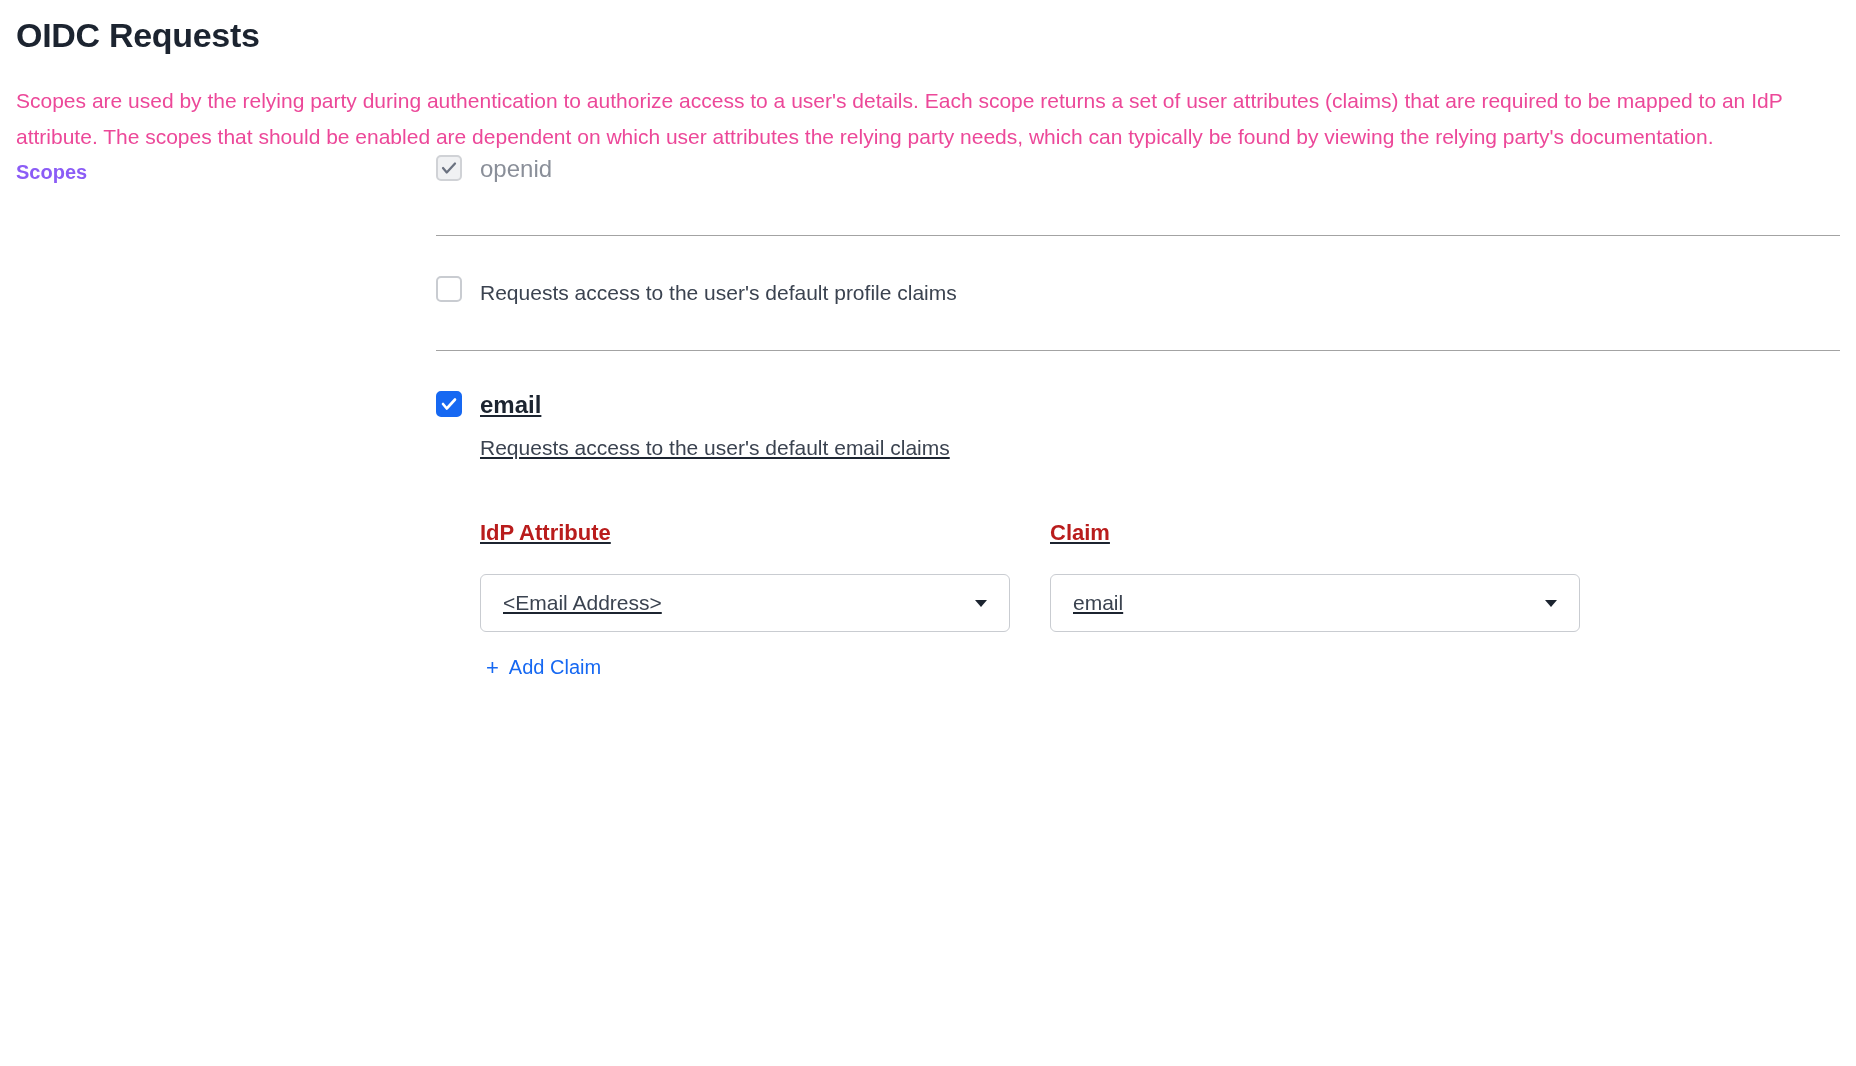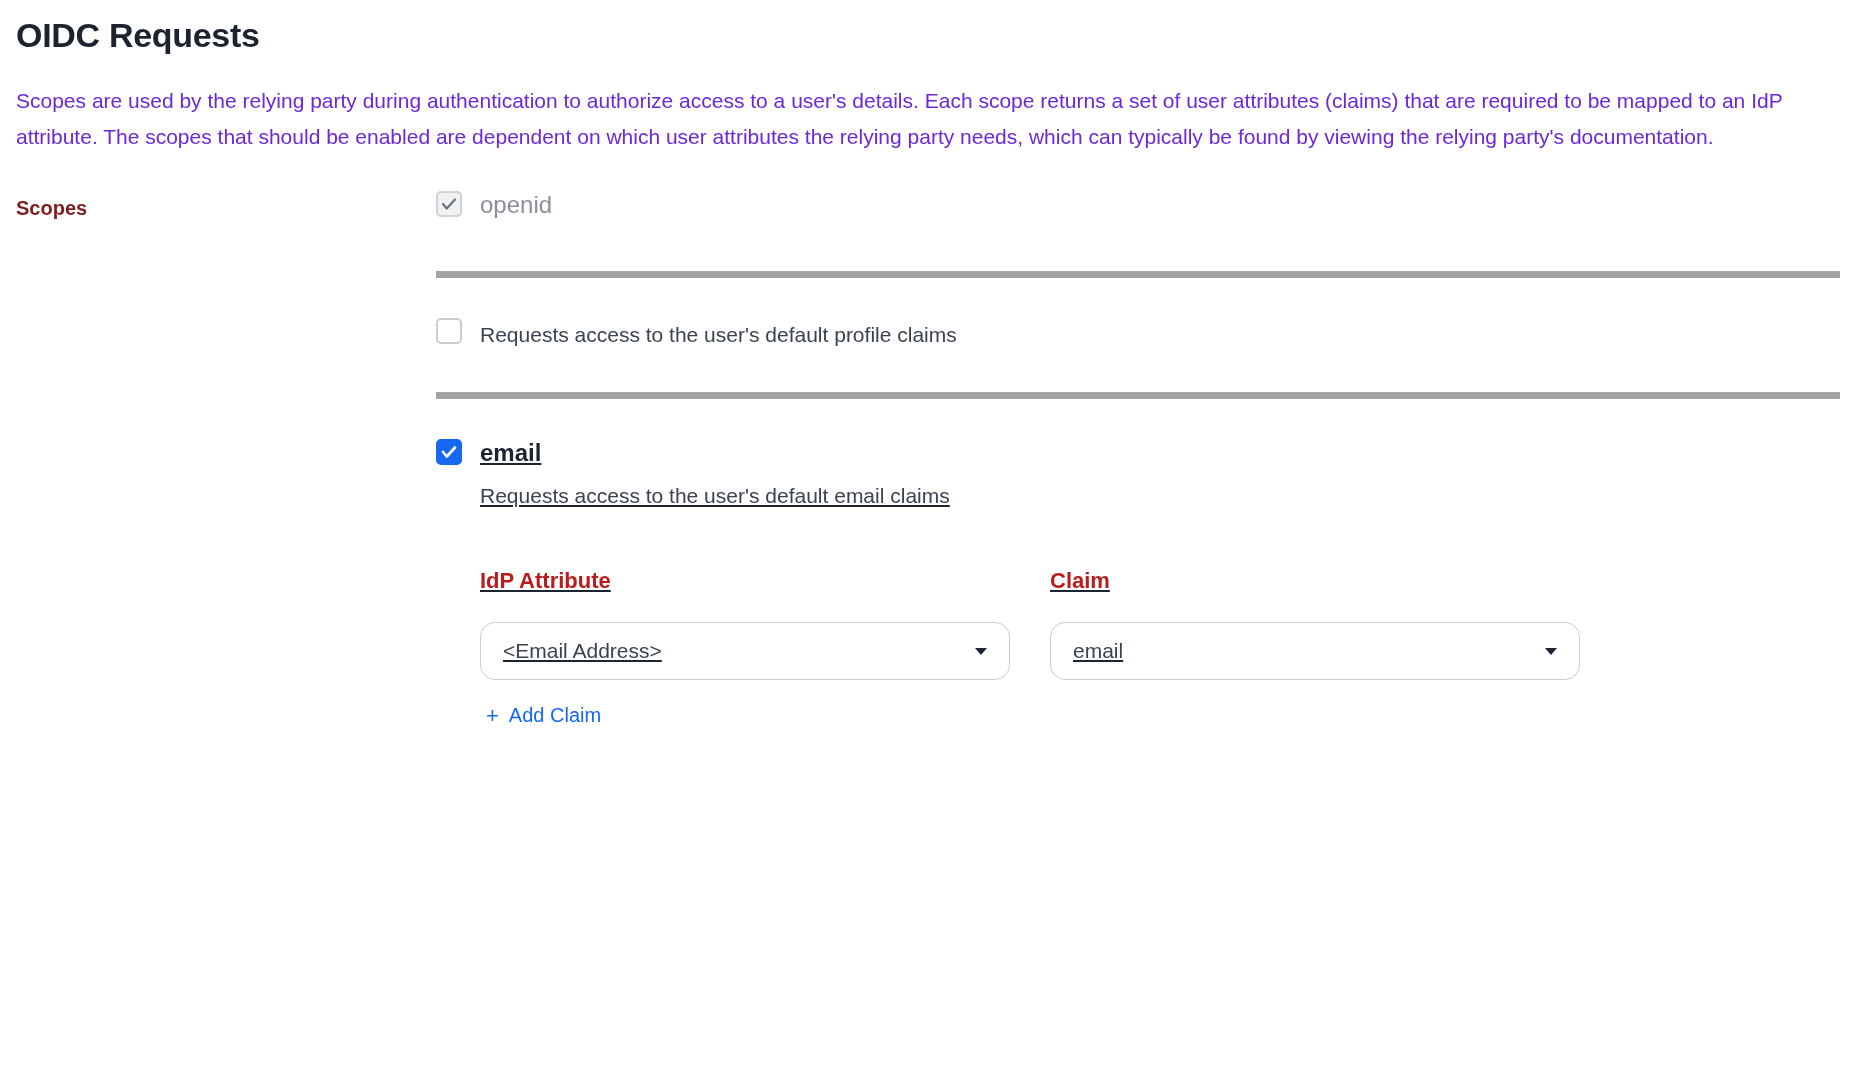--- a/index.html
+++ b/index.html
@@ -17,41 +17,40 @@
     .page-title {
       font-size: 34px;
       font-weight: 700;
       color: #1c2430;
       margin-bottom: 28px;
       letter-spacing: -0.3px;
     }
     .page-description {
       font-size: 21px;
       line-height: 1.72;
-      color: #6d28d9;
-      margin-bottom: 36px;
+      color: #ec4899;
       max-width: 1830px;
     }
     .form-section {
       display: flex;
       align-items: flex-start;
     }
     .form-label {
       width: 420px;
       font-size: 20px;
       font-weight: 600;
-      color: #7f1d1d;
+      color: #8b5cf6;
       padding-top: 6px;
     }
     .form-content {
       flex: 1;
     }
     .scope-item {
       padding-bottom: 40px;
-      border-bottom: 7px solid #a3a3a3;
+      border-bottom: 1px solid #a3a3a3;
       margin-bottom: 40px;
     }
     .scope-item.no-border {
       border-bottom: none;
       margin-bottom: 0;
       text-decoration: underline;
     }
     .scope-row {
       display: flex;
       align-items: flex-start;
@@ -128,21 +127,21 @@
       width: 530px;
     }
     .mapping-row {
       display: flex;
       gap: 40px;
     }
     .dropdown {
       width: 530px;
       height: 58px;
       border: 1px solid #c9ccd1;
-      border-radius: 15px;
+      border-radius: 6px;
       display: flex;
       align-items: center;
       justify-content: space-between;
       padding: 0 22px;
       font-size: 21px;
       color: #3b4350;
       cursor: pointer;
       background: #fff;
     }
     .dropdown .caret {

